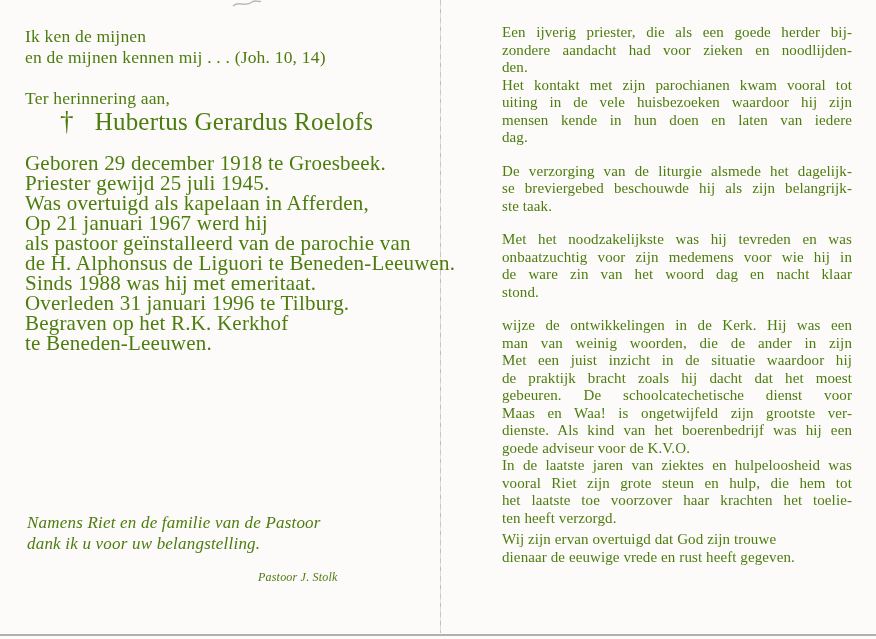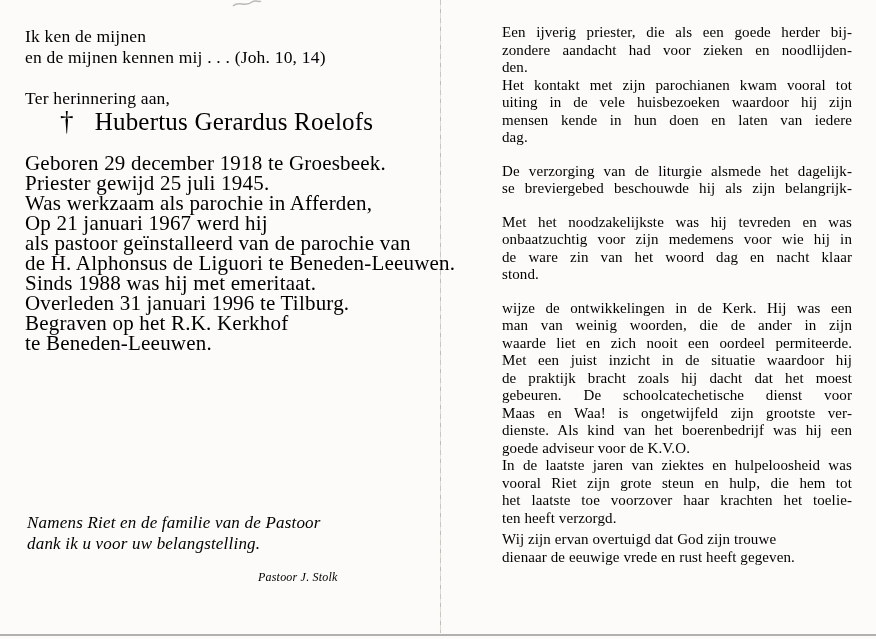--- a/index.html
+++ b/index.html
@@ -3,21 +3,21 @@
 <meta charset="utf-8">
 <style>
   html, body { margin: 0; padding: 0; }
   .scan {
     position: relative;
     width: 876px;
     height: 639px;
     background: #fcfbf9;
     overflow: hidden;
     font-family: "Liberation Serif", serif;
-    color: #000000;
+    color: #4d7c0f;
   }
   
   .fold {
     position: absolute;
     left: 440px;
     top: 0;
     width: 1px;
     height: 633px;
     background: repeating-linear-gradient(180deg,
       #c8c5bf 0px, #c8c5bf 5px,
@@ -82,21 +82,21 @@
 
     <div class="blk intro">Ter herinnering aan,</div>
 
     <div class="blk name-row">
       <span class="cross">†</span><span class="name">Hubertus Gerardus Roelofs</span>
     </div>
 
     <div class="blk bio">
         <div>Geboren 29 december 1918 te Groesbeek.</div>
         <div>Priester gewijd 25 juli 1945.</div>
-        <div>Was werkzaam als parochie in Afferden,</div>
+        <div>Was overtuigd als kapelaan in Afferden,</div>
         <div>Op 21 januari 1967 werd hij</div>
         <div>als pastoor geïnstalleerd van de parochie van</div>
         <div>de H. Alphonsus de Liguori te Beneden-Leeuwen.</div>
         <div>Sinds 1988 was hij met emeritaat.</div>
         <div>Overleden 31 januari 1996 te Tilburg.</div>
         <div>Begraven op het R.K. Kerkhof</div>
         <div>te Beneden-Leeuwen.</div>
       </div>
 
     <div class="blk thanks">
@@ -114,31 +114,31 @@
           <div class="jl">zondere aandacht had voor zieken en noodlijden-</div>
           <div class="jl end">den.</div>
           <div class="jl">Het kontakt met zijn parochianen kwam vooral tot</div>
           <div class="jl">uiting in de vele huisbezoeken waardoor hij zijn</div>
           <div class="jl">mensen kende in hun doen en laten van iedere</div>
           <div class="jl end">dag.</div>
         </div>
         <div class="block">
           <div class="jl">De verzorging van de liturgie alsmede het dagelijk-</div>
           <div class="jl">se breviergebed beschouwde hij als zijn belangrijk-</div>
+          <div class="jl end">ste taak.</div>
         </div>
         <div class="block">
           <div class="jl">Met het noodzakelijkste was hij tevreden en was</div>
           <div class="jl">onbaatzuchtig voor zijn medemens voor wie hij in</div>
           <div class="jl">de ware zin van het woord dag en nacht klaar</div>
           <div class="jl end">stond.</div>
         </div>
         <div class="block">
           <div class="jl">wijze de ontwikkelingen in de Kerk. Hij was een</div>
           <div class="jl">man van weinig woorden, die de ander in zijn</div>
-          <div class="jl">waarde liet en zich nooit een oordeel permiteerde.</div>
           <div class="jl">Met een juist inzicht in de situatie waardoor hij</div>
           <div class="jl">de praktijk bracht zoals hij dacht dat het moest</div>
           <div class="jl">gebeuren. De schoolcatechetische dienst voor</div>
           <div class="jl">Maas en Waa! is ongetwijfeld zijn grootste ver-</div>
           <div class="jl">dienste. Als kind van het boerenbedrijf was hij een</div>
           <div class="jl end">goede adviseur voor de K.V.O.</div>
           <div class="jl">In de laatste jaren van ziektes en hulpeloosheid was</div>
           <div class="jl">vooral Riet zijn grote steun en hulp, die hem tot</div>
           <div class="jl">het laatste toe voorzover haar krachten het toelie-</div>
           <div class="jl end">ten heeft verzorgd.</div>

